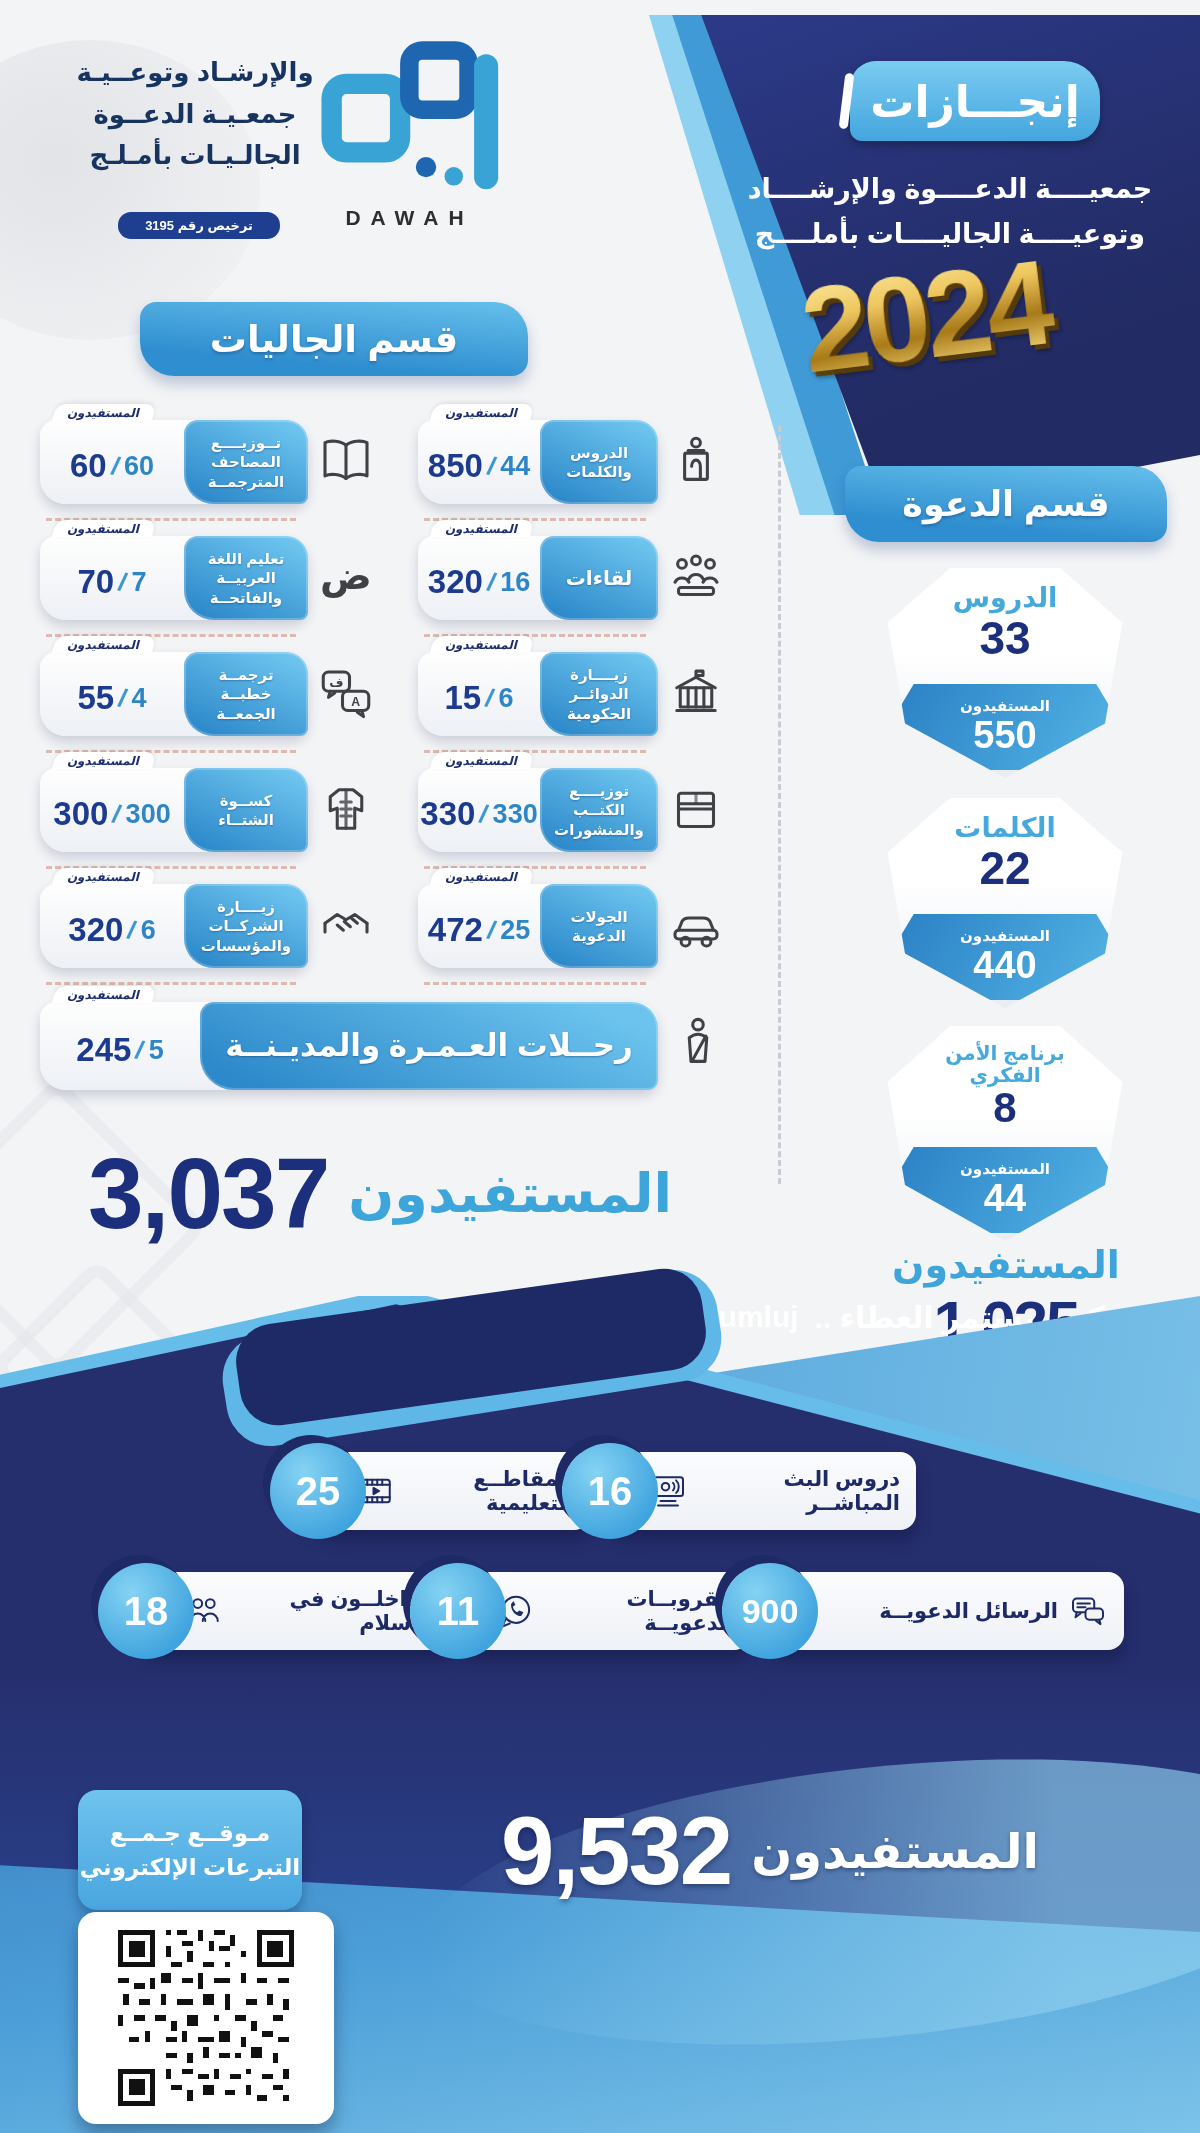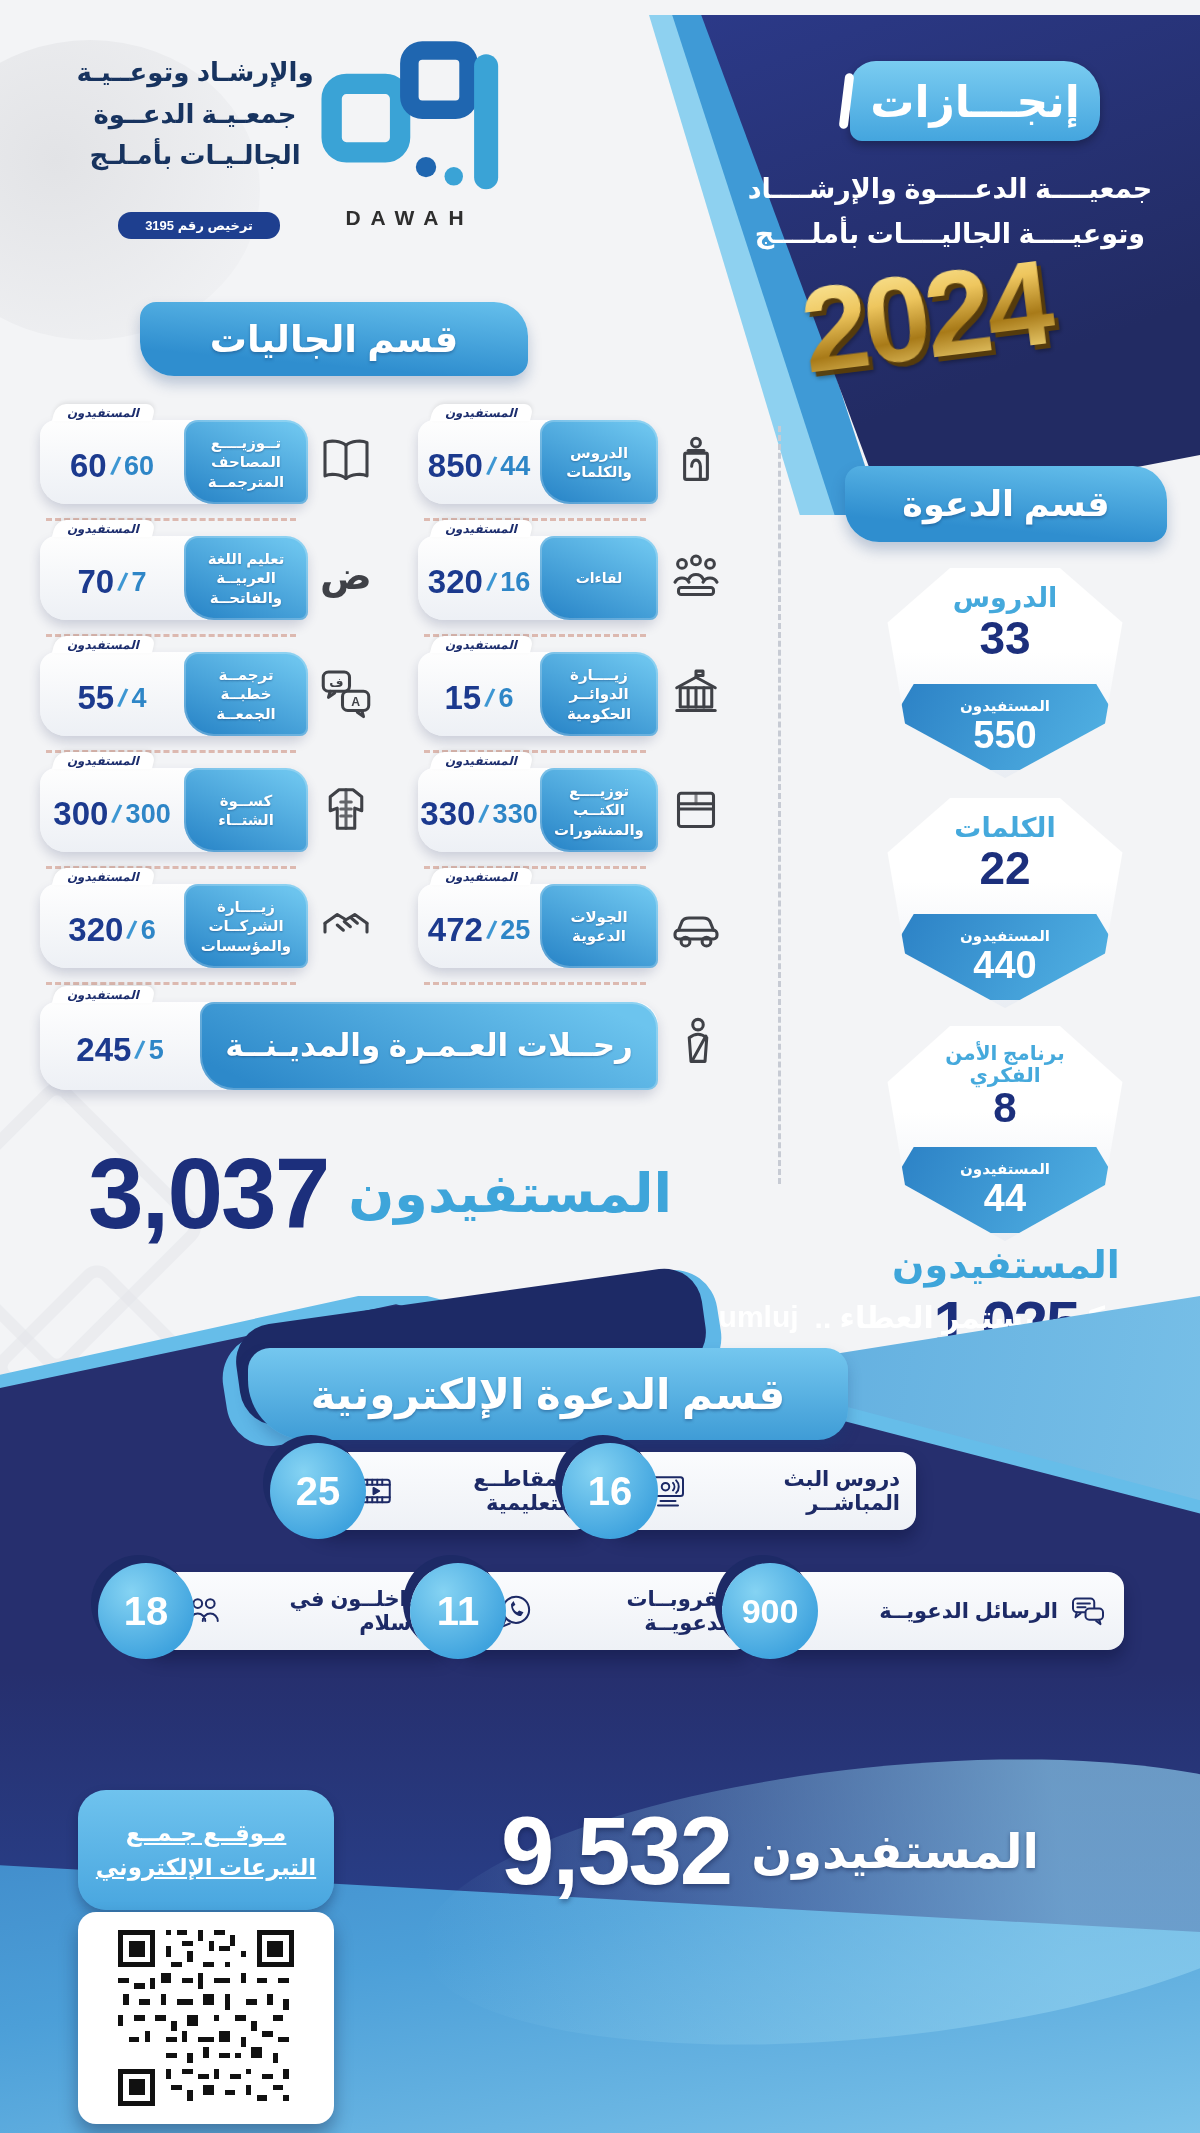--- a/index.html
+++ b/index.html
@@ -53,21 +53,21 @@
   .cap::before{content:"";position:absolute;z-index:-1;left:-9px;top:7px;bottom:-7px;width:30px;
      background:linear-gradient(180deg,#2b4a9e,#1d2e6e);border-radius:18px 4px 14px 20px;}
   .cap::after{content:"";position:absolute;left:6px;right:12px;bottom:-17px;
      border-bottom:3px dashed rgba(200,128,108,.5);}
   .cap.wide::after{display:none;}
   .tab{background:linear-gradient(205deg,#6cc4ee 10%,#2d89ca 90%);color:#fff;font-weight:bold;
      border-radius:14px 22px 8px 30px;padding:6px 10px;display:flex;align-items:center;justify-content:center;
      text-align:center;font-size:15px;line-height:1.3;width:104px;flex:0 0 auto;
      box-shadow:inset 0 0 0 2px rgba(255,255,255,.22);text-shadow:0 1px 2px rgba(20,60,110,.45);}
   .cap.r .tab{width:98px;}
-  .tab.one{font-size:14px;}
+  .tab.one{font-size:20px;}
   .nums{flex:1;display:flex;align-items:center;justify-content:center;direction:ltr;gap:5px;padding-top:8px;}
   .n1{font-size:33px;color:#1c3a8e;font-weight:bold;}
   .n2{font-size:27px;color:#2e86c7;font-weight:bold;}
   .sl{font-style:normal;font-size:26px;color:#3d97d3;transform:rotate(14deg);font-weight:bold;}
   .sl::before{content:"/";}
   .ben-label{position:absolute;top:-16px;left:14px;background:#fff;color:#1d2e6e;font-size:12px;font-weight:bold;
      padding:2px 14px 1px;border-radius:10px 10px 0 0;box-shadow:0 -2px 4px rgba(0,0,0,.08);transform:skewX(-14deg);}
   .icon-slot{position:absolute;width:60px;height:62px;display:flex;align-items:center;justify-content:center;}
   .cap.wide{height:88px;}
   .cap.wide .tab{flex:1;font-size:31px;border-radius:14px 26px 10px 34px;}
@@ -110,24 +110,24 @@
      background:linear-gradient(180deg,#74c7ef,#3f9cd6);}
   .ebanner::before{display:none;}
   .ecap{position:absolute;height:78px;background:linear-gradient(180deg,#fbfcfe,#eef1f6);
      border-radius:44px 18px 18px 44px;box-shadow:0 10px 16px rgba(8,14,50,.38);
      display:flex;direction:rtl;align-items:center;gap:10px;padding:0 16px 0 56px;}
   .ecap .val{position:absolute;left:-30px;top:-9px;width:96px;height:96px;border-radius:50%;
      background:radial-gradient(circle at 35% 30%,#85d3f3,#3fa3de 75%);color:#fff;font-size:40px;font-weight:bold;
      display:flex;align-items:center;justify-content:center;box-shadow:-7px -8px 0 0 #1d2a66;}
   .ecap .etitle{color:#1d2a66;font-weight:bold;font-size:21px;line-height:1.15;text-align:right;flex:1;}
   .ecap .eicon{flex:0 0 auto;display:flex;align-items:center;}
-  .donate-box{left:78px;top:494px;width:256px;height:120px;border-radius:28px;
+  .donate-box{left:78px;top:494px;width:224px;height:120px;border-radius:19px;
      background:linear-gradient(180deg,#6fc3ee,#49a6df);color:#fff;font-weight:bold;font-size:23px;
      display:flex;flex-direction:column;align-items:center;justify-content:center;line-height:1.5;
-     box-shadow:0 6px 12px rgba(8,14,50,.3);text-decoration:underline;}
+     box-shadow:0 6px 12px rgba(8,14,50,.3);}
   .qr-card{left:78px;top:616px;width:256px;height:212px;background:#fff;border-radius:18px;
      display:flex;align-items:center;justify-content:center;box-shadow:0 10px 18px rgba(8,14,50,.35);}
   .etotal{left:440px;top:500px;width:660px;}
   .etotal .tot-label{color:#fff;font-size:48px;text-shadow:0 2px 4px rgba(10,20,60,.4);}
   .etotal .tot-value{color:#fff;font-size:96px;text-shadow:0 3px 5px rgba(10,20,60,.4);}
   .efooter{left:230px;top:748px;width:780px;display:flex;direction:rtl;align-items:center;
      justify-content:center;gap:16px;color:#fff;font-weight:bold;font-size:30px;}
   .efooter .handle{direction:ltr;}
   .soc{display:flex;direction:ltr;gap:8px;}
   .soc .c{width:38px;height:38px;border-radius:50%;display:flex;align-items:center;justify-content:center;}
@@ -402,21 +402,20 @@
 
   <div class="abs bottom">
     <div class="bt-bright-top"></div>
     <div class="bt-bright-bot"></div>
     <div class="bt-edge"></div>
     <div class="bt-navy"></div>
     <div class="bt-sweep"></div>
 
     <div class="abs sw1"></div>
     <div class="abs sw2"></div>
-    <div class="banner ebanner">قسم الدعوة الإلكترونية</div>
 
     <div class="ecap" style="left:300px;top:156px;width:218px;">
       <span class="etitle">المقاطــع التعليمية</span>
       <span class="eicon">
         <svg class="navicon" width="40" height="40" viewBox="0 0 64 64">
             <rect x="10" y="14" width="44" height="36" rx="4"></rect>
             <path d="M10 22h44M10 42h44"></path>
             <path d="M18 14v8M26 14v8M34 14v8M42 14v8M18 42v8M26 42v8M34 42v8M42 42v8"></path>
             <path d="M28 27l9 5-9 5z" fill="#1d2a66"></path>
           </svg>

